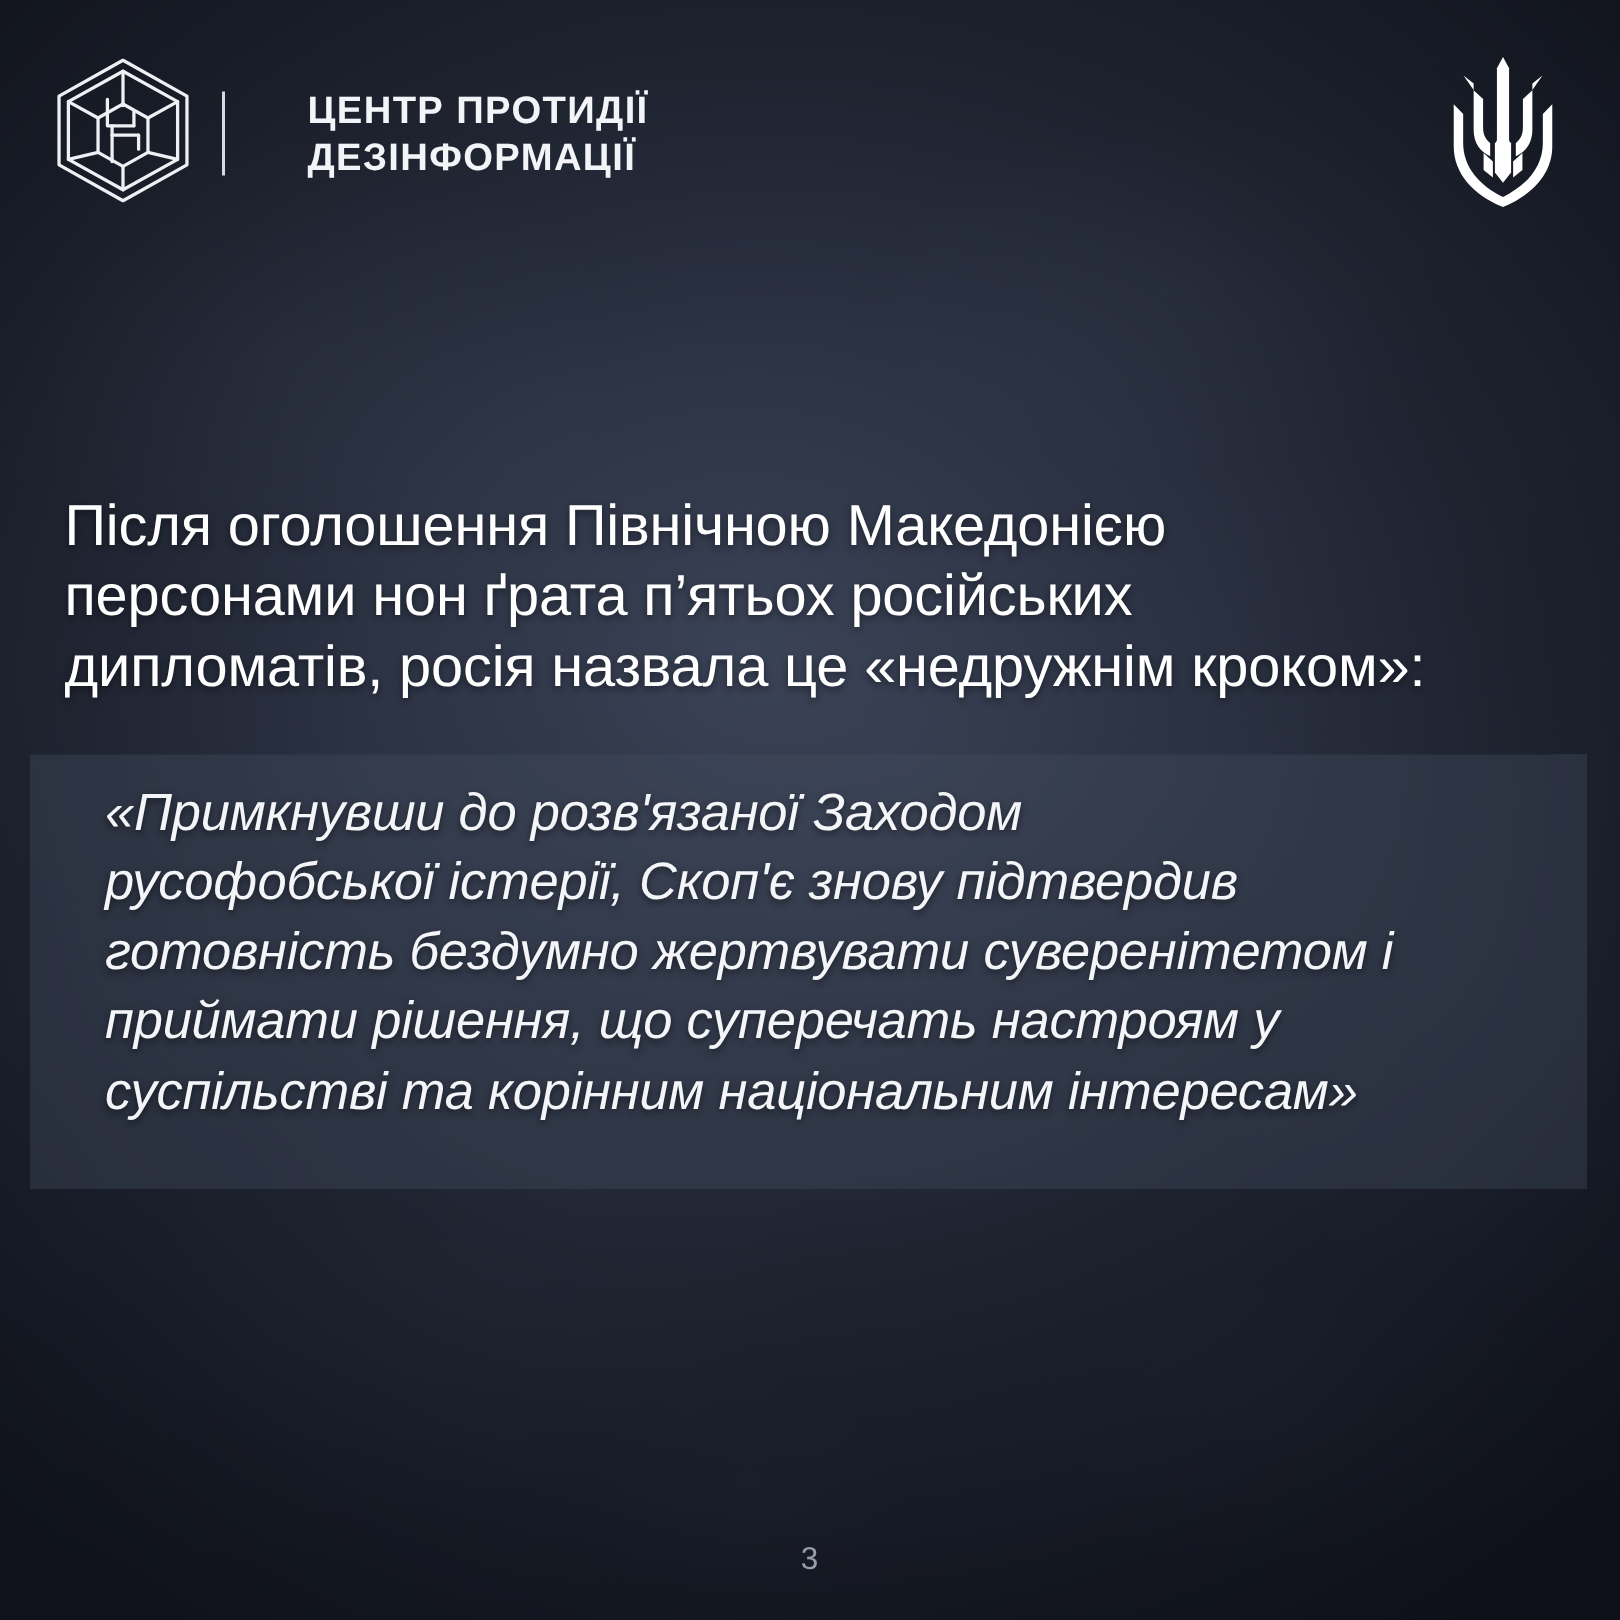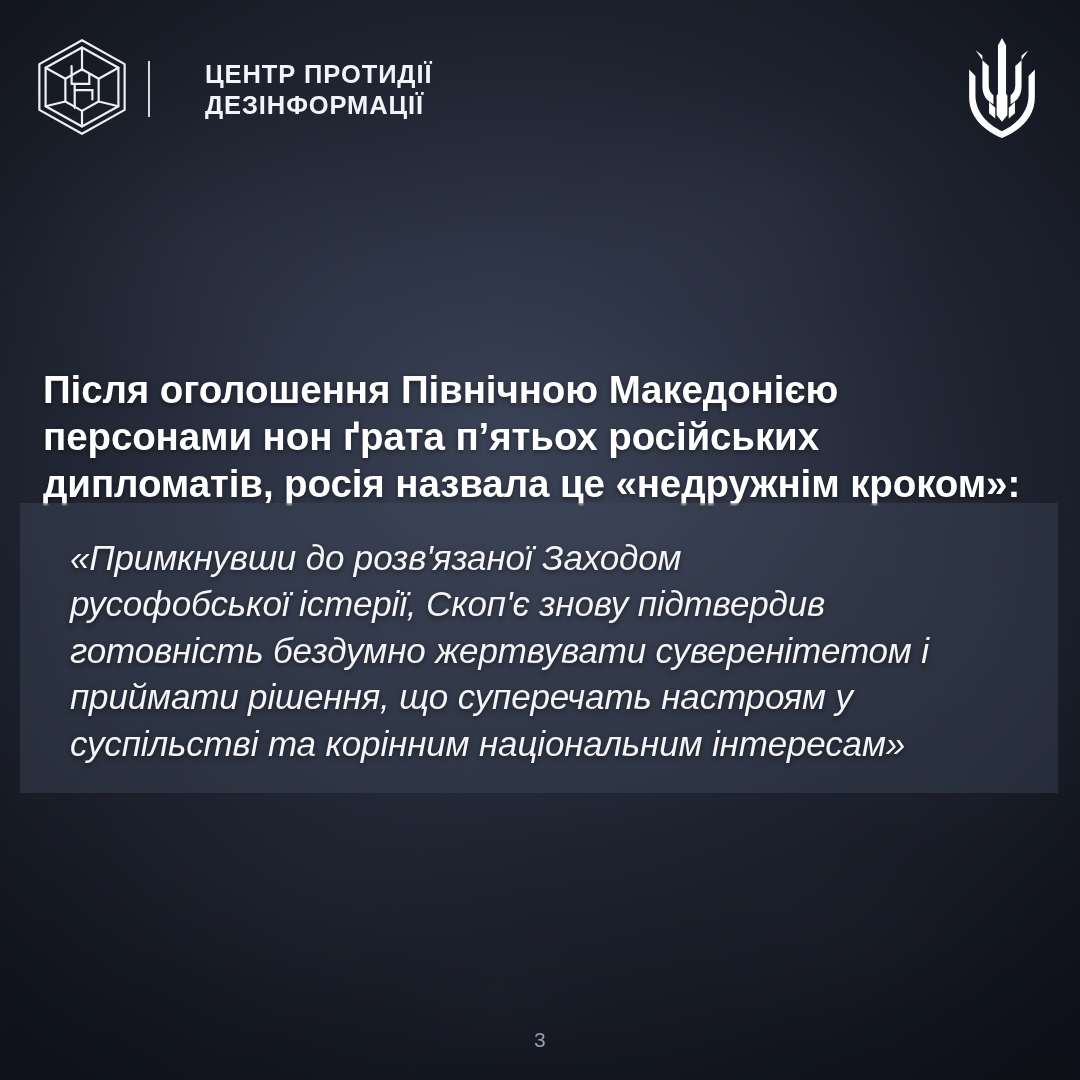--- a/index.html
+++ b/index.html
@@ -102,43 +102,42 @@
   .emblem svg { display:block; width:100%; height:100%; }
 
   
   .headline {
     position: absolute;
     left: 43px;
     right: 24px;
     top: 328px;
     color: #ffffff;
     font-size: 38.5px;
-    font-weight: 700;
+    font-weight: 400;
     line-height: 1.215;
     letter-spacing: -0.1px;
     text-shadow: 0 2px 5px rgba(0,0,0,0.45);
     white-space: pre-line;
-    margin-top: 39px;
   }
 
   
   .quote-box {
     position: absolute;
     left: 20px;
     top: 503px;
     width: 1038px;
     height: 290px;
     background: rgba(66,74,93,0.40);
     backdrop-filter: blur(1px);
   }
 
   .quote-text {
     position: absolute;
     left: 50px;
-    top: 32px;
+    top: 16px;
     right: 22px;
     color: #f4f5f8;
     font-style: italic;
     font-size: 35px;
     font-weight: 400;
     line-height: 1.325;
     letter-spacing: -0.15px;
     text-shadow: 0 2px 5px rgba(0,0,0,0.5);
     white-space: pre-line;
   }

